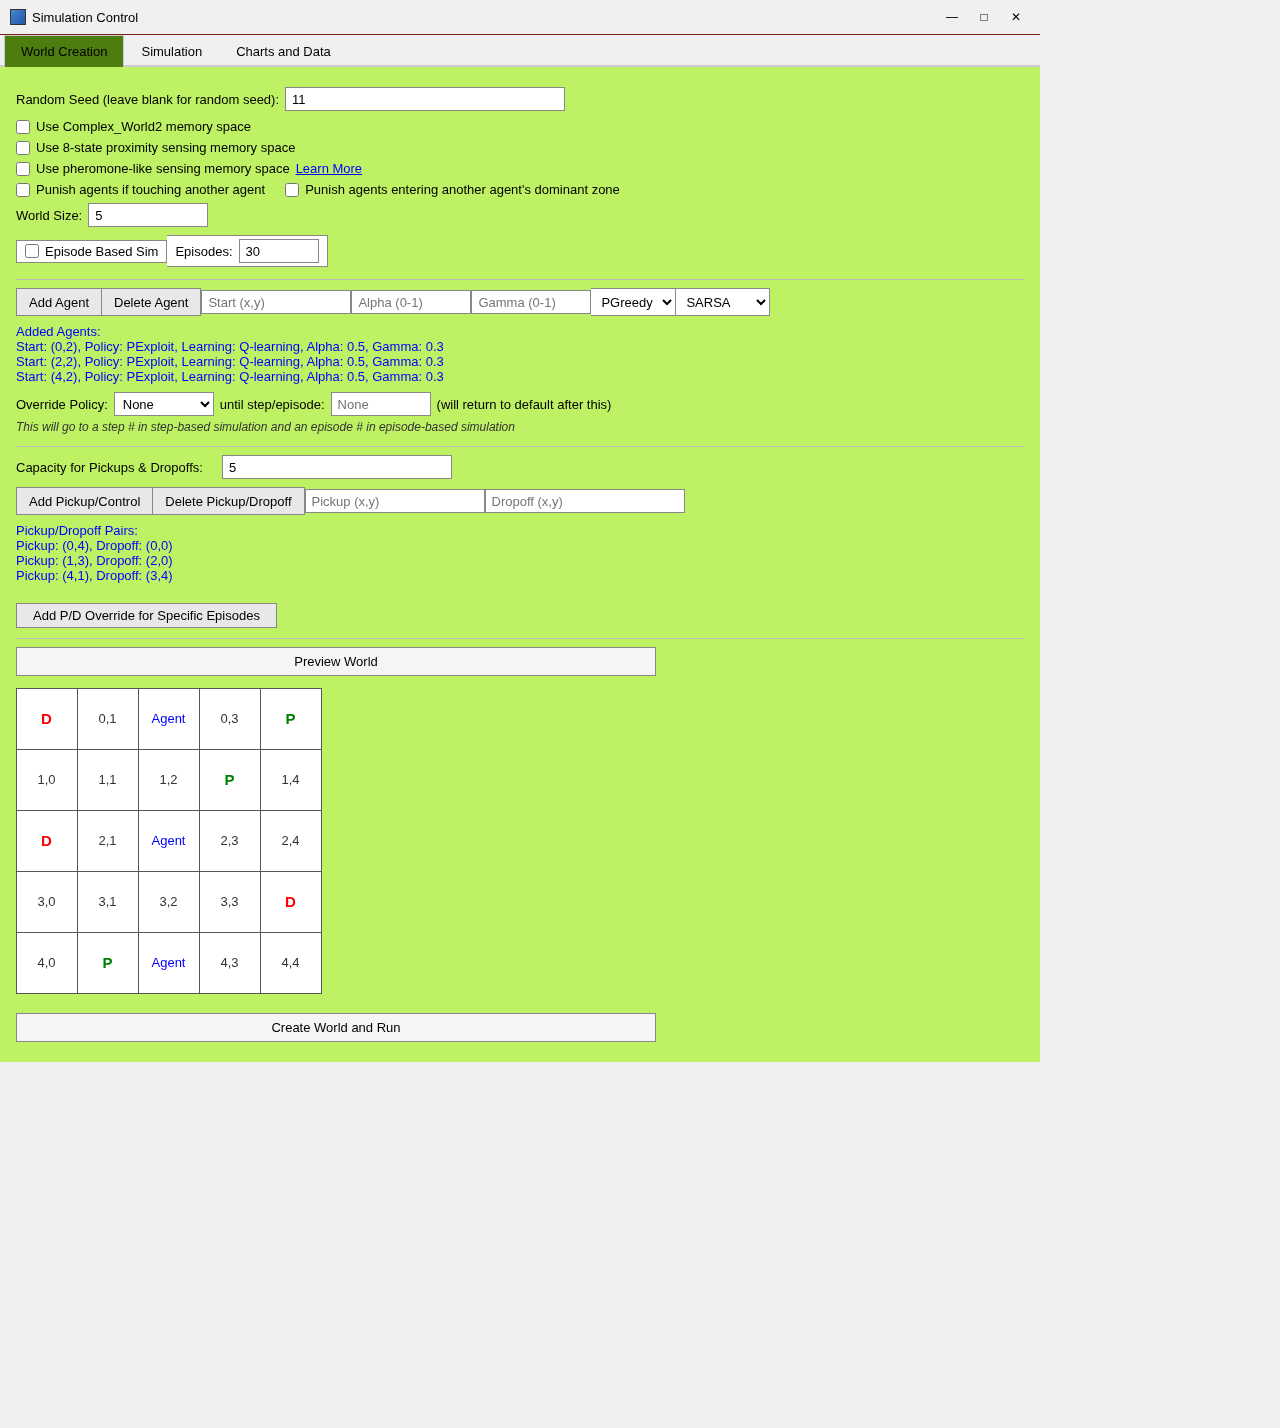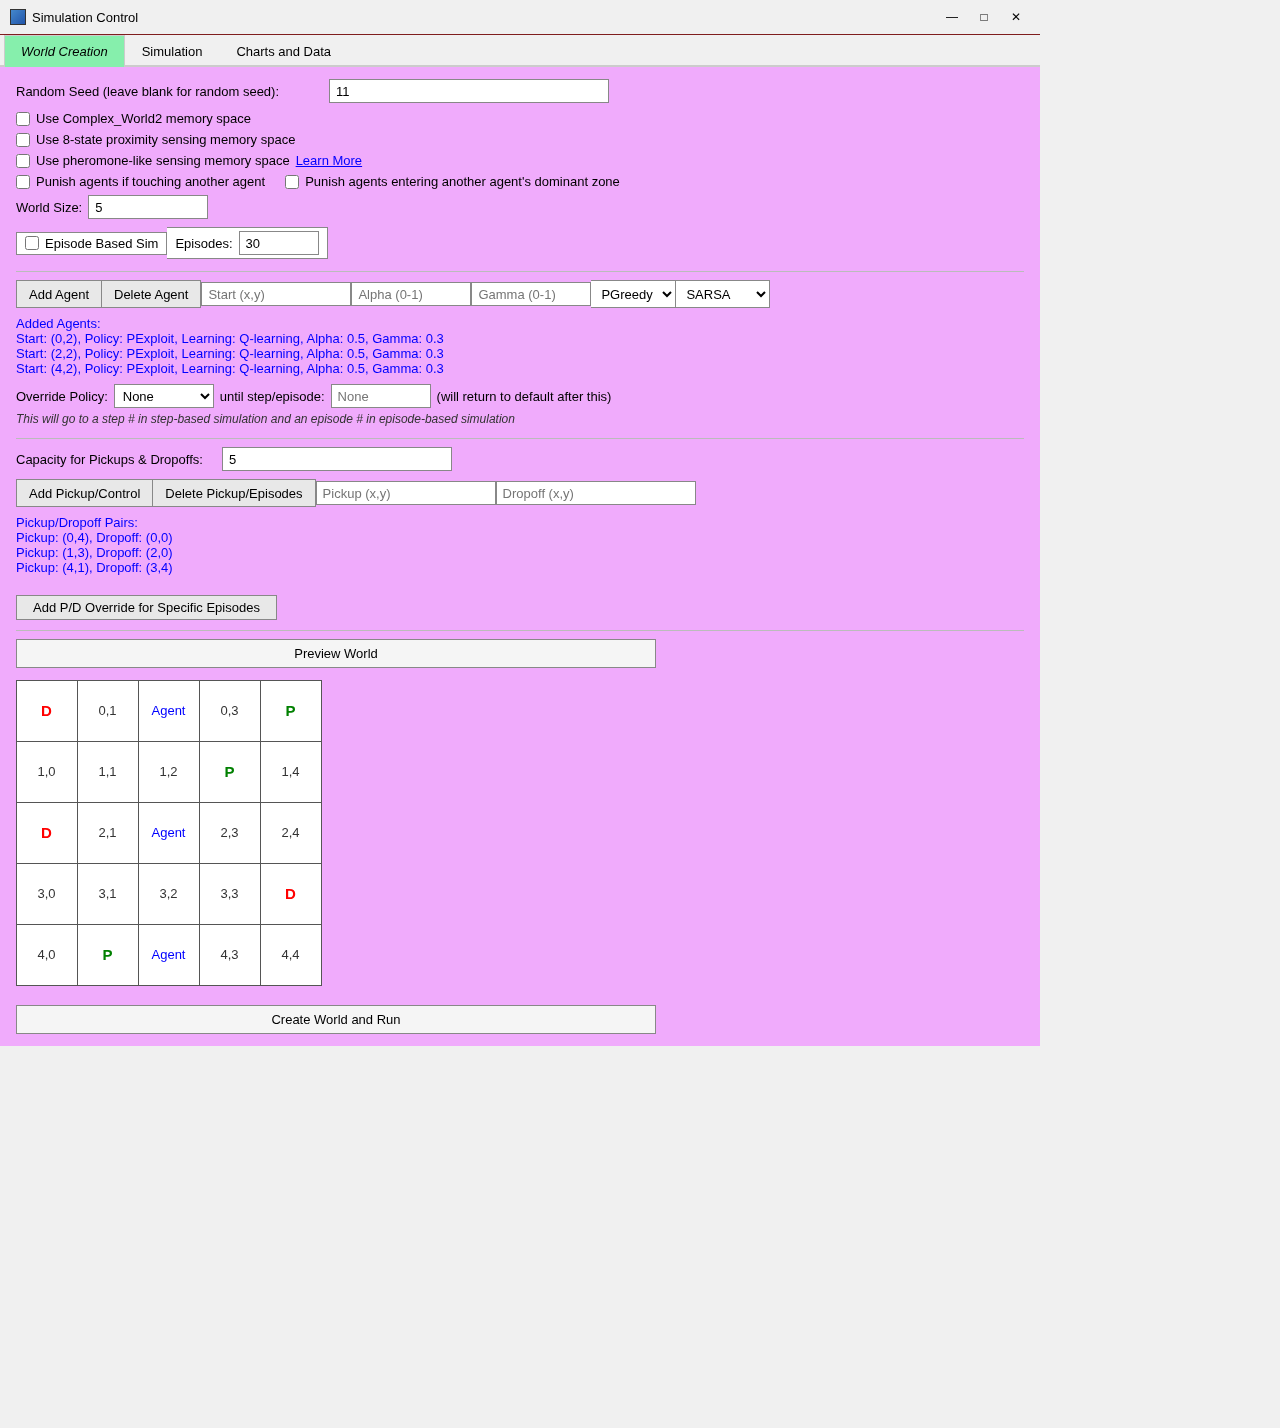--- a/index.html
+++ b/index.html
@@ -55,45 +55,44 @@
     }
     .tab {
       padding: 8px 16px;
       cursor: pointer;
       border: 1px solid transparent;
       border-bottom: none;
       margin-bottom: -2px;
       font-size: 13px;
     }
     .tab.active {
-      background: #86efac;
+      background: #4d7c0f;
       border-color: #ccc;
       border-bottom-color: #f0f0f0;
       font-weight: normal;
-      font-style: italic;
     }
     .content {
-      padding: 12px 16px;
-      background: #f0abfc;
+      padding: 20px 16px;
+      background: #bef264;
     }
     .row {
       display: flex;
       align-items: center;
       margin-bottom: 8px;
       gap: 6px;
     }
     .row label { white-space: nowrap; }
     input[type="text"] {
       border: 1px solid #888;
       background: white;
       padding: 2px 6px;
       font-size: 13px;
       height: 24px;
     }
-    .seed-input { width: 280px; margin-left: 44px; }
+    .seed-input { width: 280px; }
     .checkbox-row {
       display: flex;
       align-items: center;
       gap: 6px;
       margin-bottom: 6px;
     }
     input[type="checkbox"] {
       width: 14px;
       height: 14px;
       cursor: pointer;
@@ -413,21 +412,21 @@
 
   
   <div class="capacity-row">
     <label>Capacity for Pickups &amp; Dropoffs:</label>
     <input type="text" class="capacity-input" value="5" style="">
   </div>
 
   
   <div class="pd-controls">
     <button class="btn">Add Pickup/Control</button>
-    <button class="btn" style="border-left:none;">Delete Pickup/Episodes</button>
+    <button class="btn" style="border-left:none;">Delete Pickup/Dropoff</button>
     <input type="text" class="pd-input pd-input-pickup" placeholder="Pickup (x,y)" style="">
     <input type="text" class="pd-input pd-input-dropoff" placeholder="Dropoff (x,y)" style="">
   </div>
 
   
   <div class="pd-list blue-text">
     <div>Pickup/Dropoff Pairs:</div>
     <div>Pickup: (0,4), Dropoff: (0,0)</div>
     <div>Pickup: (1,3), Dropoff: (2,0)</div>
     <div>Pickup: (4,1), Dropoff: (3,4)</div>

